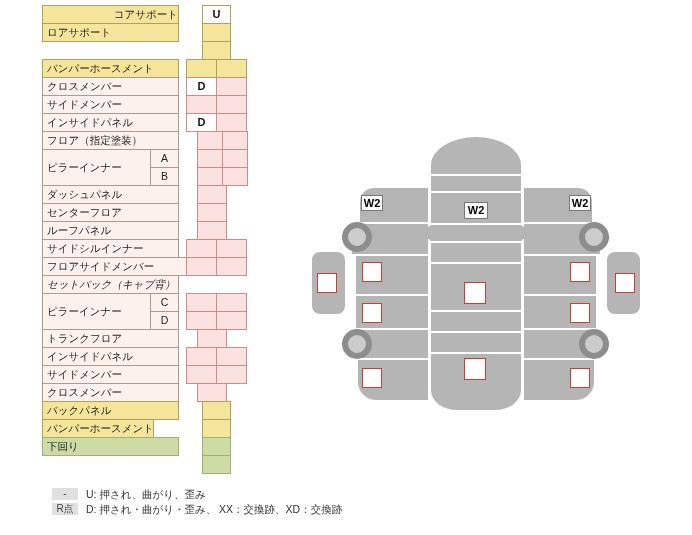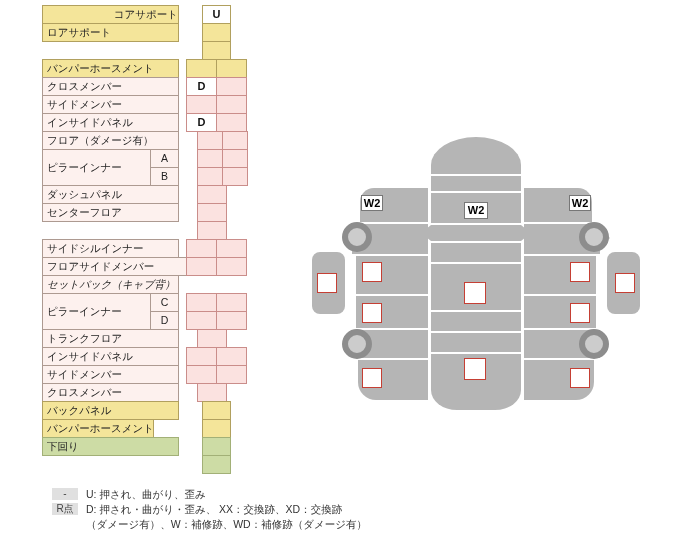--- a/index.html
+++ b/index.html
@@ -57,33 +57,34 @@
       <div class="cell yellow" style="left: 174px; top: 54px; width: 31px;"></div>
       <div class="lbl pink" style="top: 72px; left: 0px; width: 137px;">クロスメンバー</div>
       <div class="cell pink filled" style="left: 144px; top: 72px; width: 31px;">D</div>
       <div class="cell pink" style="left: 174px; top: 72px; width: 31px;"></div>
       <div class="lbl pink" style="top: 90px; left: 0px; width: 137px;">サイドメンバー</div>
       <div class="cell pink" style="left: 144px; top: 90px; width: 31px;"></div>
       <div class="cell pink" style="left: 174px; top: 90px; width: 31px;"></div>
       <div class="lbl pink" style="top: 108px; left: 0px; width: 137px;">インサイドパネル</div>
       <div class="cell pink filled" style="left: 144px; top: 108px; width: 31px;">D</div>
       <div class="cell pink" style="left: 174px; top: 108px; width: 31px;"></div>
-      <div class="lbl pink" style="top: 126px; left: 0px; width: 137px;">フロア（ダメージ有）</div>
+      <div class="lbl pink" style="top: 126px; left: 0px; width: 137px;">フロア（指定塗装）</div>
       <div class="cell pink" style="left: 155px; top: 126px; width: 26px;"></div>
       <div class="cell pink" style="left: 180px; top: 126px; width: 26px;"></div>
       <div class="lbl pink sub" style="top: 144px; left: 108px; width: 29px;">A</div>
       <div class="cell pink" style="left: 155px; top: 144px; width: 26px;"></div>
       <div class="cell pink" style="left: 180px; top: 144px; width: 26px;"></div>
       <div class="lbl pink sub" style="top: 162px; left: 108px; width: 29px;">B</div>
       <div class="cell pink" style="left: 155px; top: 162px; width: 26px;"></div>
       <div class="cell pink" style="left: 180px; top: 162px; width: 26px;"></div>
       <div class="lbl pink" style="top: 180px; left: 0px; width: 137px;">ダッシュパネル</div>
       <div class="cell pink" style="left: 155px; top: 180px; width: 30px;"></div>
       <div class="lbl pink" style="top: 198px; left: 0px; width: 137px;">センターフロア</div>
       <div class="cell pink" style="left: 155px; top: 198px; width: 30px;"></div>
+      <div class="lbl pink" style="top: 216px; left: 0px; width: 137px;">ルーフパネル</div>
       <div class="cell pink" style="left: 155px; top: 216px; width: 30px;"></div>
       <div class="lbl pink" style="top: 234px; left: 0px; width: 137px;">サイドシルインナー</div>
       <div class="cell pink" style="left: 144px; top: 234px; width: 31px;"></div>
       <div class="cell pink" style="left: 174px; top: 234px; width: 31px;"></div>
       <div class="lbl pink" style="top: 252px; left: 0px; width: 160px;">フロアサイドメンバー</div>
       <div class="cell pink" style="left: 144px; top: 252px; width: 31px;"></div>
       <div class="cell pink" style="left: 174px; top: 252px; width: 31px;"></div>
       <div class="lbl pink" style="top: 270px; left: 0px; width: 137px; font-style: italic;">セットバック（キャブ背）</div>
       <div class="lbl pink sub" style="top: 288px; left: 108px; width: 29px;">C</div>
       <div class="cell pink" style="left: 144px; top: 288px; width: 31px;"></div>
@@ -166,18 +167,15 @@
 
   <div id="legend">
     <div class="lrow">
       <span class="badge">-</span>
       <span class="ltext">U: 押され、曲がり、歪み</span>
     </div>
     <div class="lrow">
       <span class="badge">R点</span>
       <span class="ltext">D: 押され・曲がり・歪み、 XX：交換跡、XD：交換跡</span>
     </div>
-    <div class="lrow cont">
-      <span class="ltext">（ダメージ有）、W：補修跡、WD：補修跡（ダメージ有）</span>
-    </div>
   </div>
 
 </div>
 
 </body></html>

